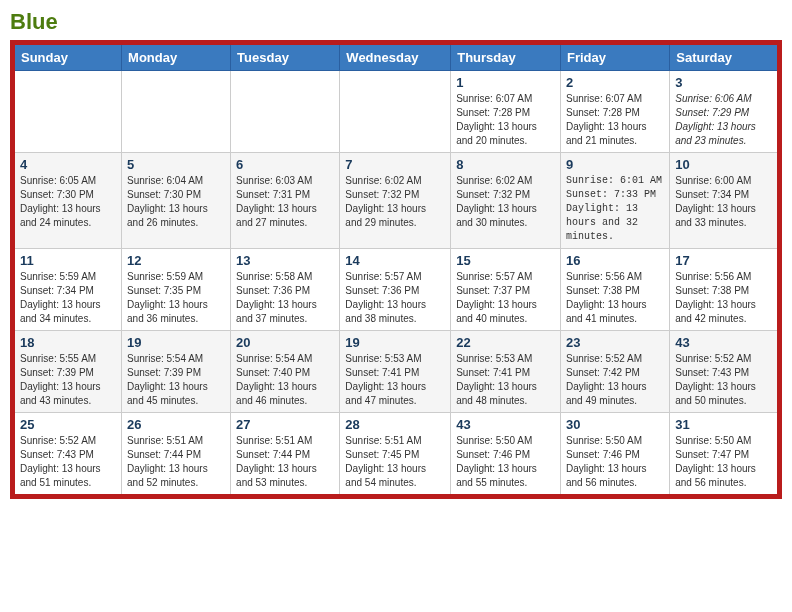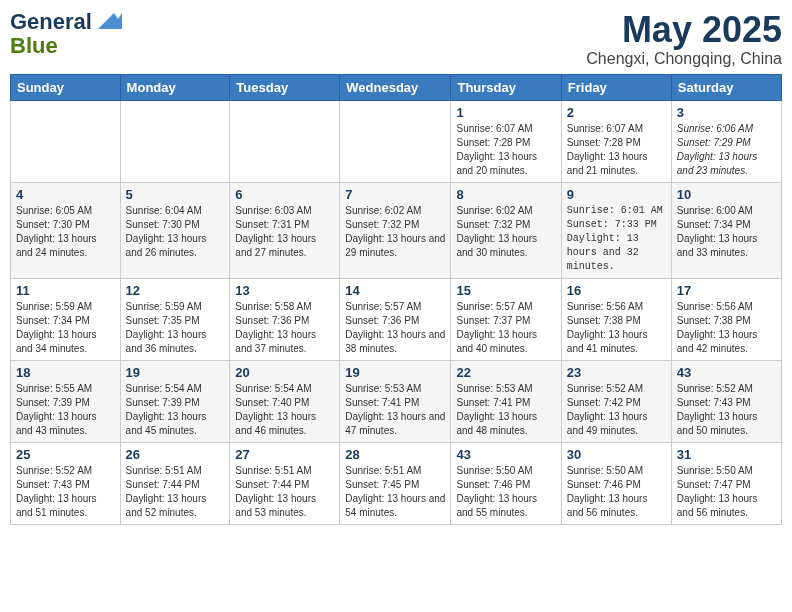--- a/index.html
+++ b/index.html
@@ -39,21 +39,21 @@
       color: #1a3a5c;
       line-height: 1.1;
     }
     .location {
       font-size: 16px;
       color: #444;
     }
     .calendar {
       width: 100%;
       border-collapse: collapse;
-      border: 1px solid #b91c1c;
+      border: 5px solid #b91c1c;
     }
     .calendar th {
       background: #3a7abf;
       color: #fff;
       text-align: left;
       padding: 5px 6px;
       font-size: 13px;
       font-weight: bold;
       border: 1px solid #2a5fa0;
     }
@@ -84,31 +84,21 @@
     }
     .empty {
       background: #f9f9f9;
     }
   </style>
 </head>
 <body>
 
 <div class="header">
   <div class="logo">
-    <div style="display:flex;align-items:center;">
-      <span class="logo-text">General</span>
-      <svg width="28" height="22" viewBox="0 0 28 22" style="margin-left:2px;">
-        <polygon points="4,18 20,2 24,8 28,2 28,18" fill="#4a90d9"></polygon>
-      </svg>
-    </div>
     <span class="logo-text logo-blue">Blue</span>
-  </div>
-  <div class="title-block">
-    <div class="month-title">May 2025</div>
-    <div class="location">Chengxi, Chongqing, China</div>
   </div>
 </div>
 
 <table class="calendar">
   <thead>
     <tr>
     <th>Sunday</th>
         <th>Monday</th>
         <th>Tuesday</th>
         <th>Wednesday</th>

